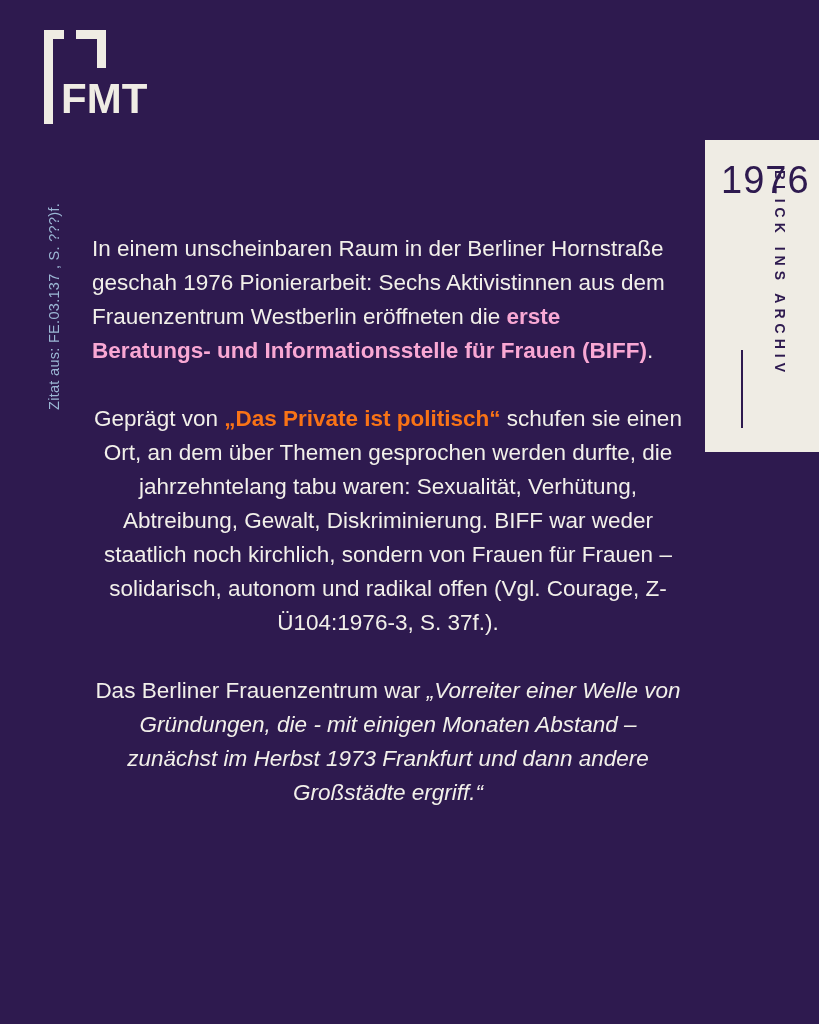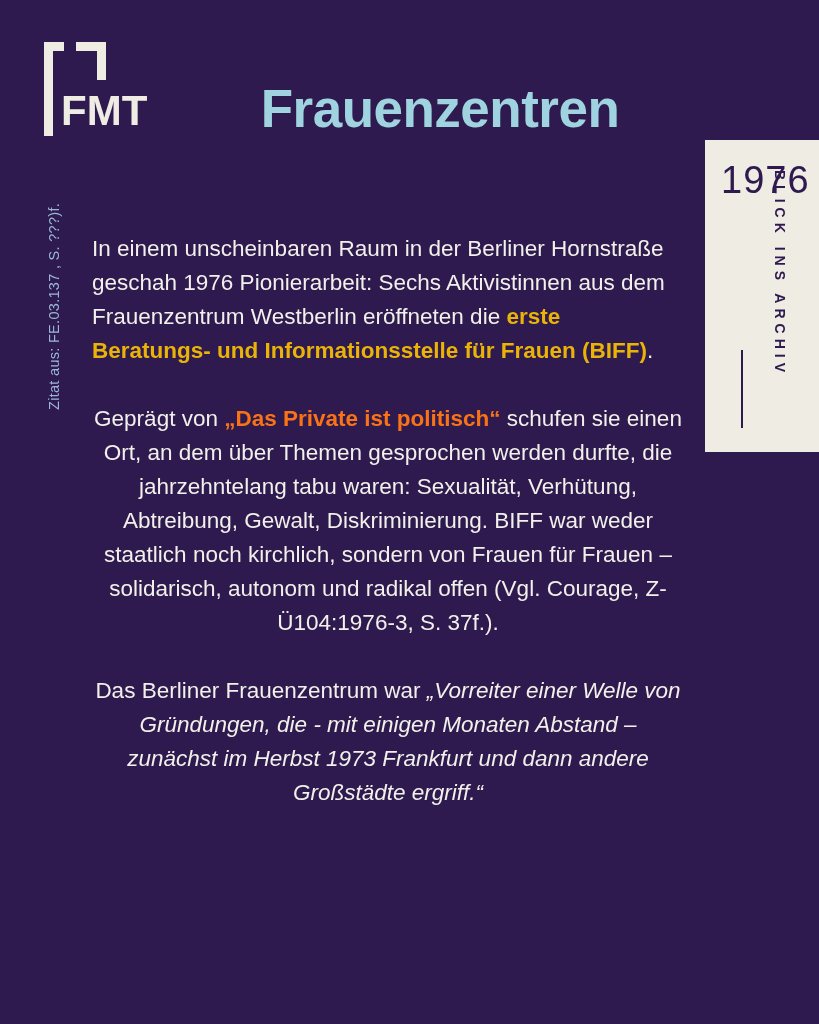--- a/index.html
+++ b/index.html
@@ -12,21 +12,21 @@
     background: #2e1a4f;
     font-family: "Liberation Sans", sans-serif;
     overflow: hidden;
     position: relative;
   }
 
   
   .logo {
     position: absolute;
     left: 44px;
-    top: 42px;
+    top: 30px;
     width: 110px;
     height: 98px;
   }
   .logo .bracket {
     position: absolute;
     left: 0;
     top: 0;
     width: 88px;
     height: 94px;
     box-sizing: border-box;
@@ -159,21 +159,21 @@
     line-height: 34px;
   }
   .para {
     margin: 0 0 34px 0;
   }
   .p1 { text-align: left; }
   .p2 { text-align: center; }
   .p3 { text-align: center; font-style: italic; }
   .p3 .lead { font-style: normal; }
   .hl {
-    color: #eab308;
+    color: #f9a8d4;
     font-weight: bold;
   }
   .hl-q {
     color: #f97316;
     font-weight: bold;
     margin-top: 32px;
   }
 </style>
 </head>
 <body>
@@ -186,21 +186,20 @@
     <div class="b-right"></div>
   </div>
   <div class="fmt-text">FMT</div>
 </div>
 
 <div class="citation-wrap">
   <div class="citation-inner">Zitat aus: FE.03.137 , S. ???)f.</div>
 </div>
 
 <div class="headline">
-  <div>Frauenzentren</div>
 </div>
 
 <div class="archive-badge">
   <div class="archive-year">1976</div>
   <div class="archive-rule"></div>
   <div class="archive-label">
     <div class="archive-label-inner">BLICK INS ARCHIV</div>
   </div>
 </div>
 

